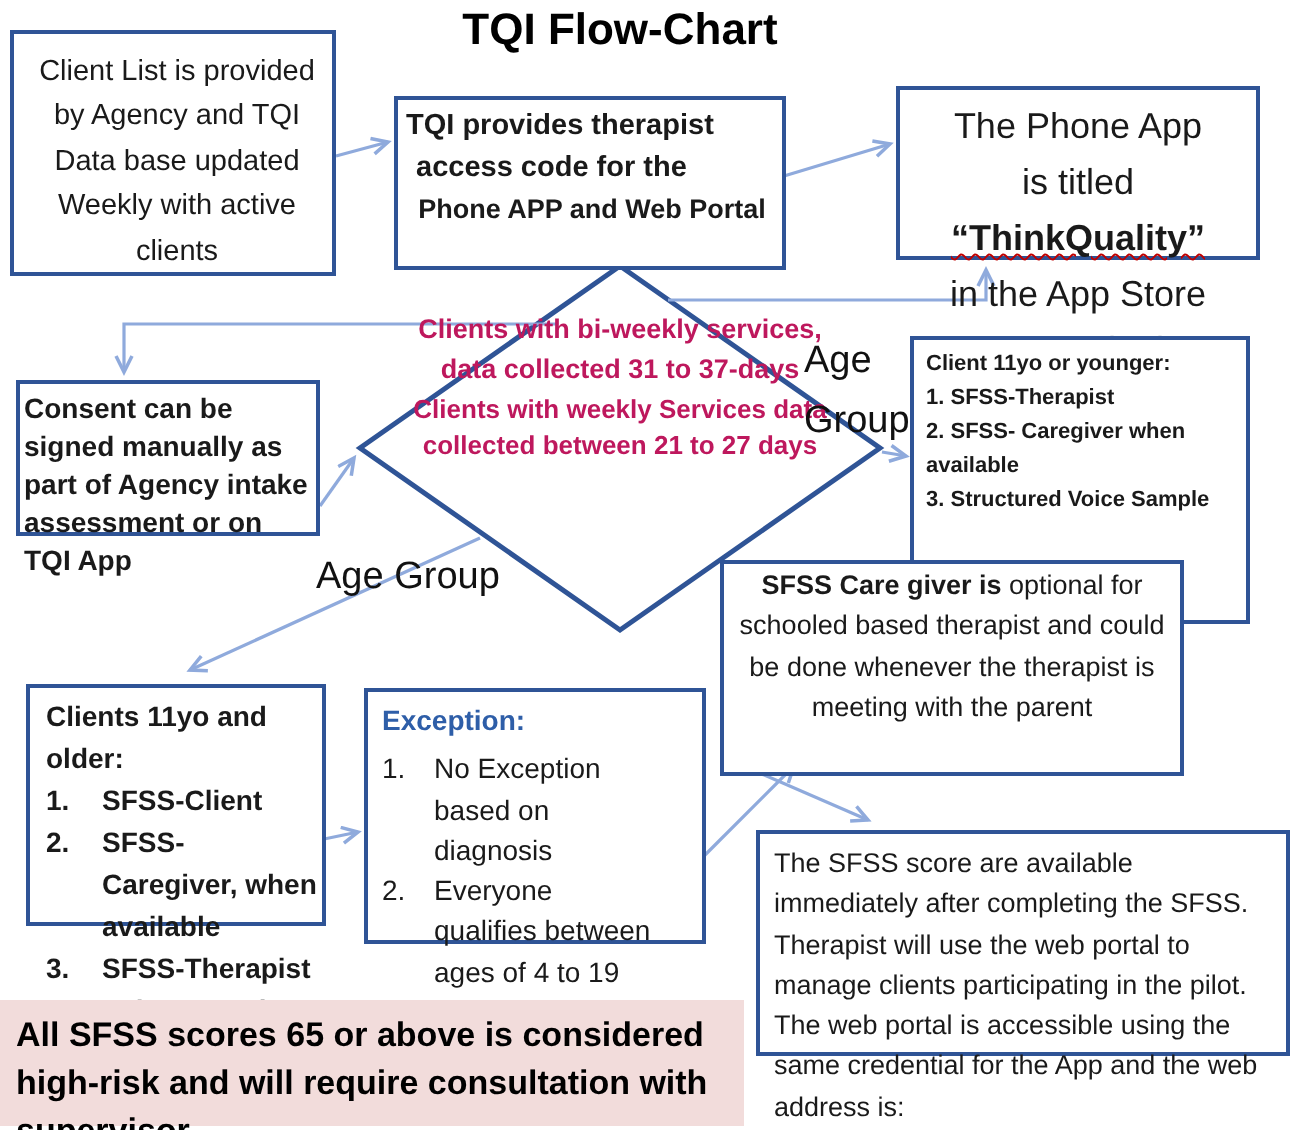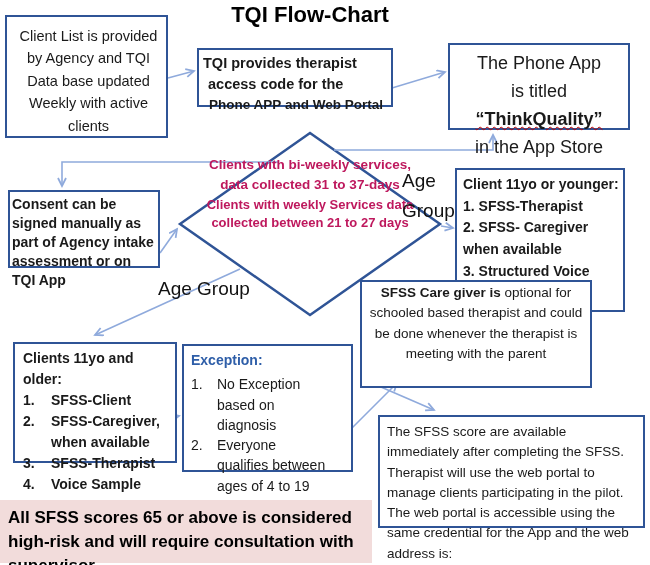--- a/index.html
+++ b/index.html
@@ -21,28 +21,28 @@
   }
   svg.lines{position:absolute;left:0;top:0;width:650px;height:565px;}
   .arrow{stroke:var(--arrow);stroke-width:1.6;fill:none;}
   .ah{fill:none;stroke:var(--arrow);stroke-width:1.1;}
   .diamond{fill:#fff;stroke:var(--border);stroke-width:2.5;}
   .box{
     position:absolute;background:#fff;border:2px solid var(--border);
     line-height:1.42;
   }
   .b-client{left:5px;top:15px;width:163px;height:123px;padding:8px 4px 0 8px;font-size:14.5px;line-height:1.55;text-align:center;}
-  .b-tqi{left:197px;top:48px;width:196px;height:59px;padding:3px 2px 0 4px;font-weight:bold;font-size:14.5px;line-height:1.45;}
+  .b-tqi{left:197px;top:48px;width:196px;height:87px;padding:3px 2px 0 4px;font-weight:bold;font-size:14.5px;line-height:1.45;}
   .b-tqi .l2{margin-left:5px;}
   .b-tqi .l3{font-size:13.5px;text-align:center;}
   .b-phone{left:448px;top:43px;width:182px;height:87px;padding:5px 19px;font-size:18px;text-align:center;line-height:1.55;}
   .b-phone .appname{font-weight:bold;text-decoration:underline wavy #C00000 1px;}
   .b-consent{left:8px;top:190px;width:152px;height:78px;padding:3px 2px;font-weight:bold;font-size:14px;text-align:left;line-height:1.35;}
-  .b-younger{left:455px;top:168px;width:170px;height:144px;padding:4px 2px 0 6px;font-weight:bold;font-size:14px;line-height:1.55;}
-  .b-older{left:13px;top:342px;width:164px;height:121px;padding:4px 2px 0 8px;font-weight:bold;font-size:14px;line-height:1.5;}
+  .b-younger{left:455px;top:168px;width:170px;height:144px;padding:4px 2px 0 6px;font-weight:bold;font-size:11px;line-height:1.55;}
+  .b-older{left:13px;top:342px;width:150px;height:121px;padding:4px 2px 0 8px;font-weight:bold;font-size:14px;line-height:1.5;}
   .b-exc{left:182px;top:344px;width:171px;height:128px;padding:4px 20px 0 7px;font-size:14px;line-height:1.45;}
   .b-exc .exch{font-weight:bold;color:var(--exc-blue);margin-bottom:4px;}
   .b-care{left:360px;top:280px;width:232px;height:108px;padding:1px 2px;font-size:13.5px;text-align:center;line-height:1.5;}
   .b-care .bld{font-weight:bold;}
   .b-score{left:378px;top:415px;width:267px;height:113px;padding:5px 4px 0 7px;font-size:13.5px;line-height:1.5;}
   .num-item{display:flex;}
   .num-item .n{flex:0 0 28px;}
   .b-exc .num-item .n{flex:0 0 26px;}
   .diamond-text{
     position:absolute;left:198px;top:155px;width:224px;text-align:center;

